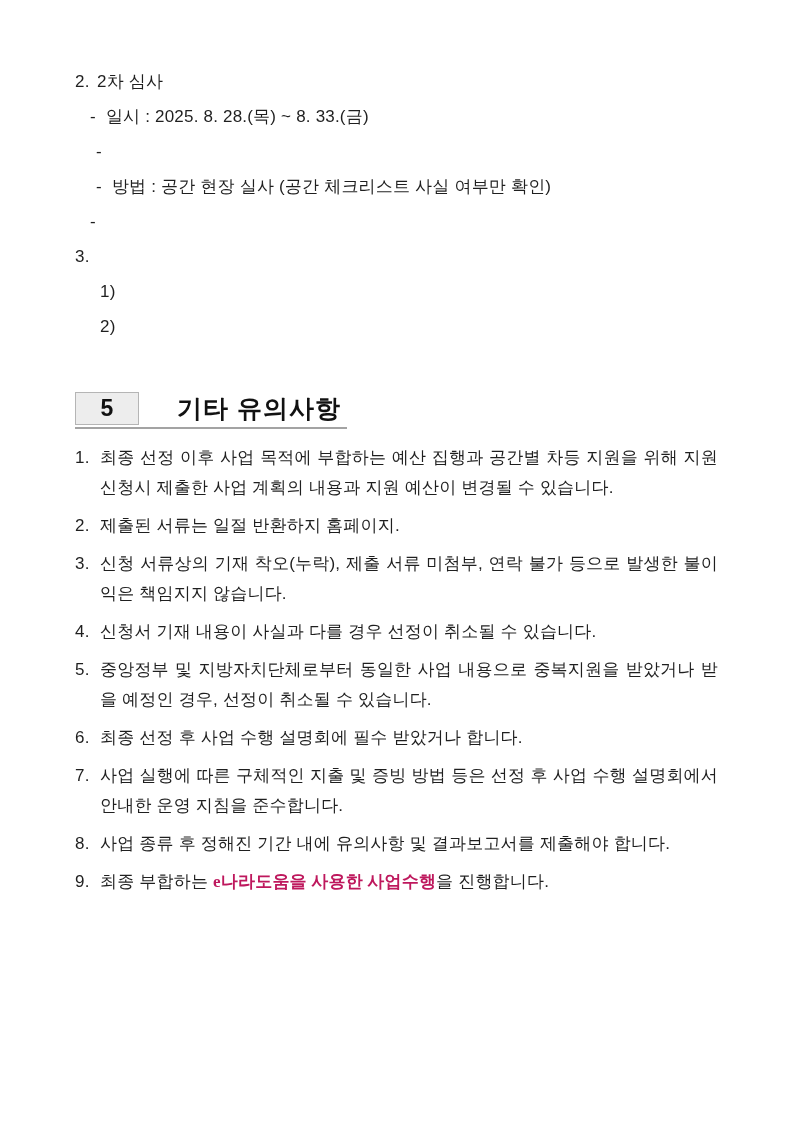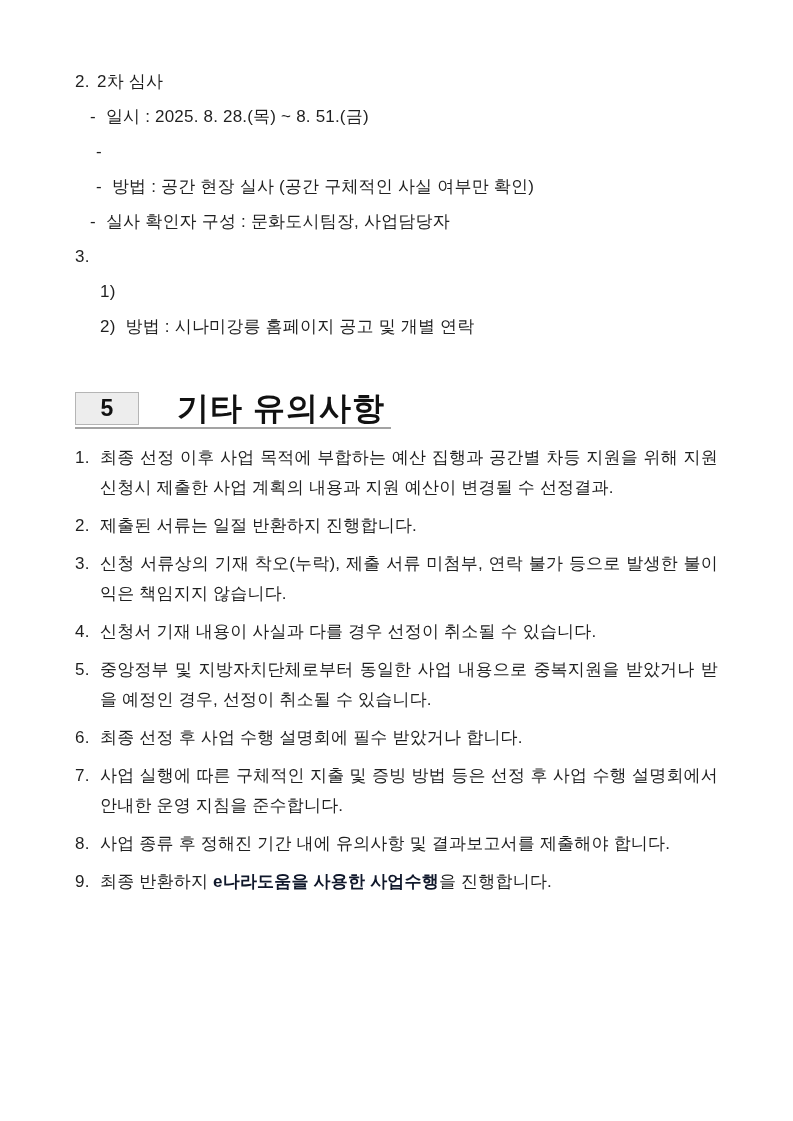--- a/index.html
+++ b/index.html
@@ -48,21 +48,21 @@
     background: #ededed;
     border: 1px solid #b5b5b5;
     font-size: 23px;
     font-weight: 700;
     color: #111111;
     text-align: center;
     line-height: 31px;
     flex: none;
   }
   .sec-title {
-    font-size: 32px;
+    font-size: 25px;
     font-weight: 700;
     color: #111111;
     letter-spacing: 1px;
     margin-left: 38px;
     line-height: 33px;
     padding-bottom: 2px;
   }
 
   
   .notice-list {
@@ -83,61 +83,59 @@
   <div class="content">
 
     <div class="top-section">
 
       <div class="t-item-head">
         <span class="t-num">2.</span>
         <span class="t-title">2차 심사</span>
       </div>
       <div class="t-sub">
         <span class="t-marker">-</span>
-        <span>일시 : 2025. 8. 28.(목) ~ 8. 51.(금)</span>
+        <span>일시 : 2025. 8. 28.(목) ~ 8. 33.(금)</span>
       </div>
       <div class="t-sub ind-b">
         <span class="t-marker">-</span>
       </div>
       <div class="t-sub ind-b">
         <span class="t-marker">-</span>
-        <span>방법 : 공간 현장 실사  (공간 구체적인 사실 여부만 확인)</span>
+        <span>방법 : 공간 현장 실사  (공간 체크리스트 사실 여부만 확인)</span>
       </div>
       <div class="t-sub">
         <span class="t-marker">-</span>
-        <span>실사 확인자 구성 : 문화도시팀장, 사업담당자</span>
       </div>
 
       <div class="t-item-head">
         <span class="t-num">3.</span>
       </div>
       <div class="t-sub ind-c">
         <span class="t-marker">1)</span>
       </div>
       <div class="t-sub ind-c">
         <span class="t-marker">2)</span>
-        <span>방법 : 시나미강릉 홈페이지 공고 및 개별 연락</span>
       </div>
 
     </div>
 
     <div class="sec-header" style="border-bottom-color: rgb(163, 163, 163);">
       <div class="sec-badge" style="background: rgb(237, 237, 237); border-color: rgb(181, 181, 181);">5</div>
       <div class="sec-title">기타 유의사항</div>
     </div>
 
     <div class="notice-list">
 
       <div class="n-item">
         <span class="n-num">1.</span>
-        <span class="n-text">최종 선정 이후 사업 목적에 부합하는 예산 집행과 공간별 차등 지원을 위해 지원 신청시 제출한 사업 계획의 내용과 지원 예산이 변경될 수 선정결과.</span>
+        <span class="n-text">최종 선정 이후 사업 목적에 부합하는 예산 집행과 공간별 차등 지원을 위해 지원 신청시 제출한 사업 계획의 내용과 지원 예산이 변경될 수 있습니다.</span>
       </div>
       <div class="n-item">
         <span class="n-num">2.</span>
-        <span class="n-text">제출된 서류는 일절 반환하지 진행합니다.</span>
+        <span class="n-text">제출된 서류는 일절 반환하지 홈페이지.</span>
       </div>
       <div class="n-item">
         <span class="n-num">3.</span>
         <span class="n-text">신청 서류상의 기재 착오(누락), 제출 서류 미첨부, 연락 불가 등으로 발생한 불이익은 책임지지 않습니다.</span>
       </div>
       <div class="n-item">
         <span class="n-num">4.</span>
         <span class="n-text">신청서 기재 내용이 사실과 다를 경우 선정이 취소될 수 있습니다.</span>
       </div>
       <div class="n-item">
@@ -151,19 +149,19 @@
       <div class="n-item">
         <span class="n-num">7.</span>
         <span class="n-text">사업 실행에 따른 구체적인 지출 및 증빙 방법 등은 선정 후 사업 수행 설명회에서 안내한 운영 지침을 준수합니다.</span>
       </div>
       <div class="n-item">
         <span class="n-num">8.</span>
         <span class="n-text">사업 종류 후 정해진 기간 내에 유의사항 및 결과보고서를 제출해야 합니다.</span>
       </div>
       <div class="n-item">
         <span class="n-num">9.</span>
-        <span class="n-text"><span>최종 반환하지 </span><span class="hl-red" style="color: #0f172a;">e나라도움을 사용한 사업수행</span><span>을 진행합니다.</span></span>
+        <span class="n-text"><span>최종 부합하는 </span><span class="hl-red" style="color: #be185d; font-family: Liberation Serif, serif;">e나라도움을 사용한 사업수행</span><span>을 진행합니다.</span></span>
       </div>
 
     </div>
 
   </div>
 </div>
 
 </body></html>

